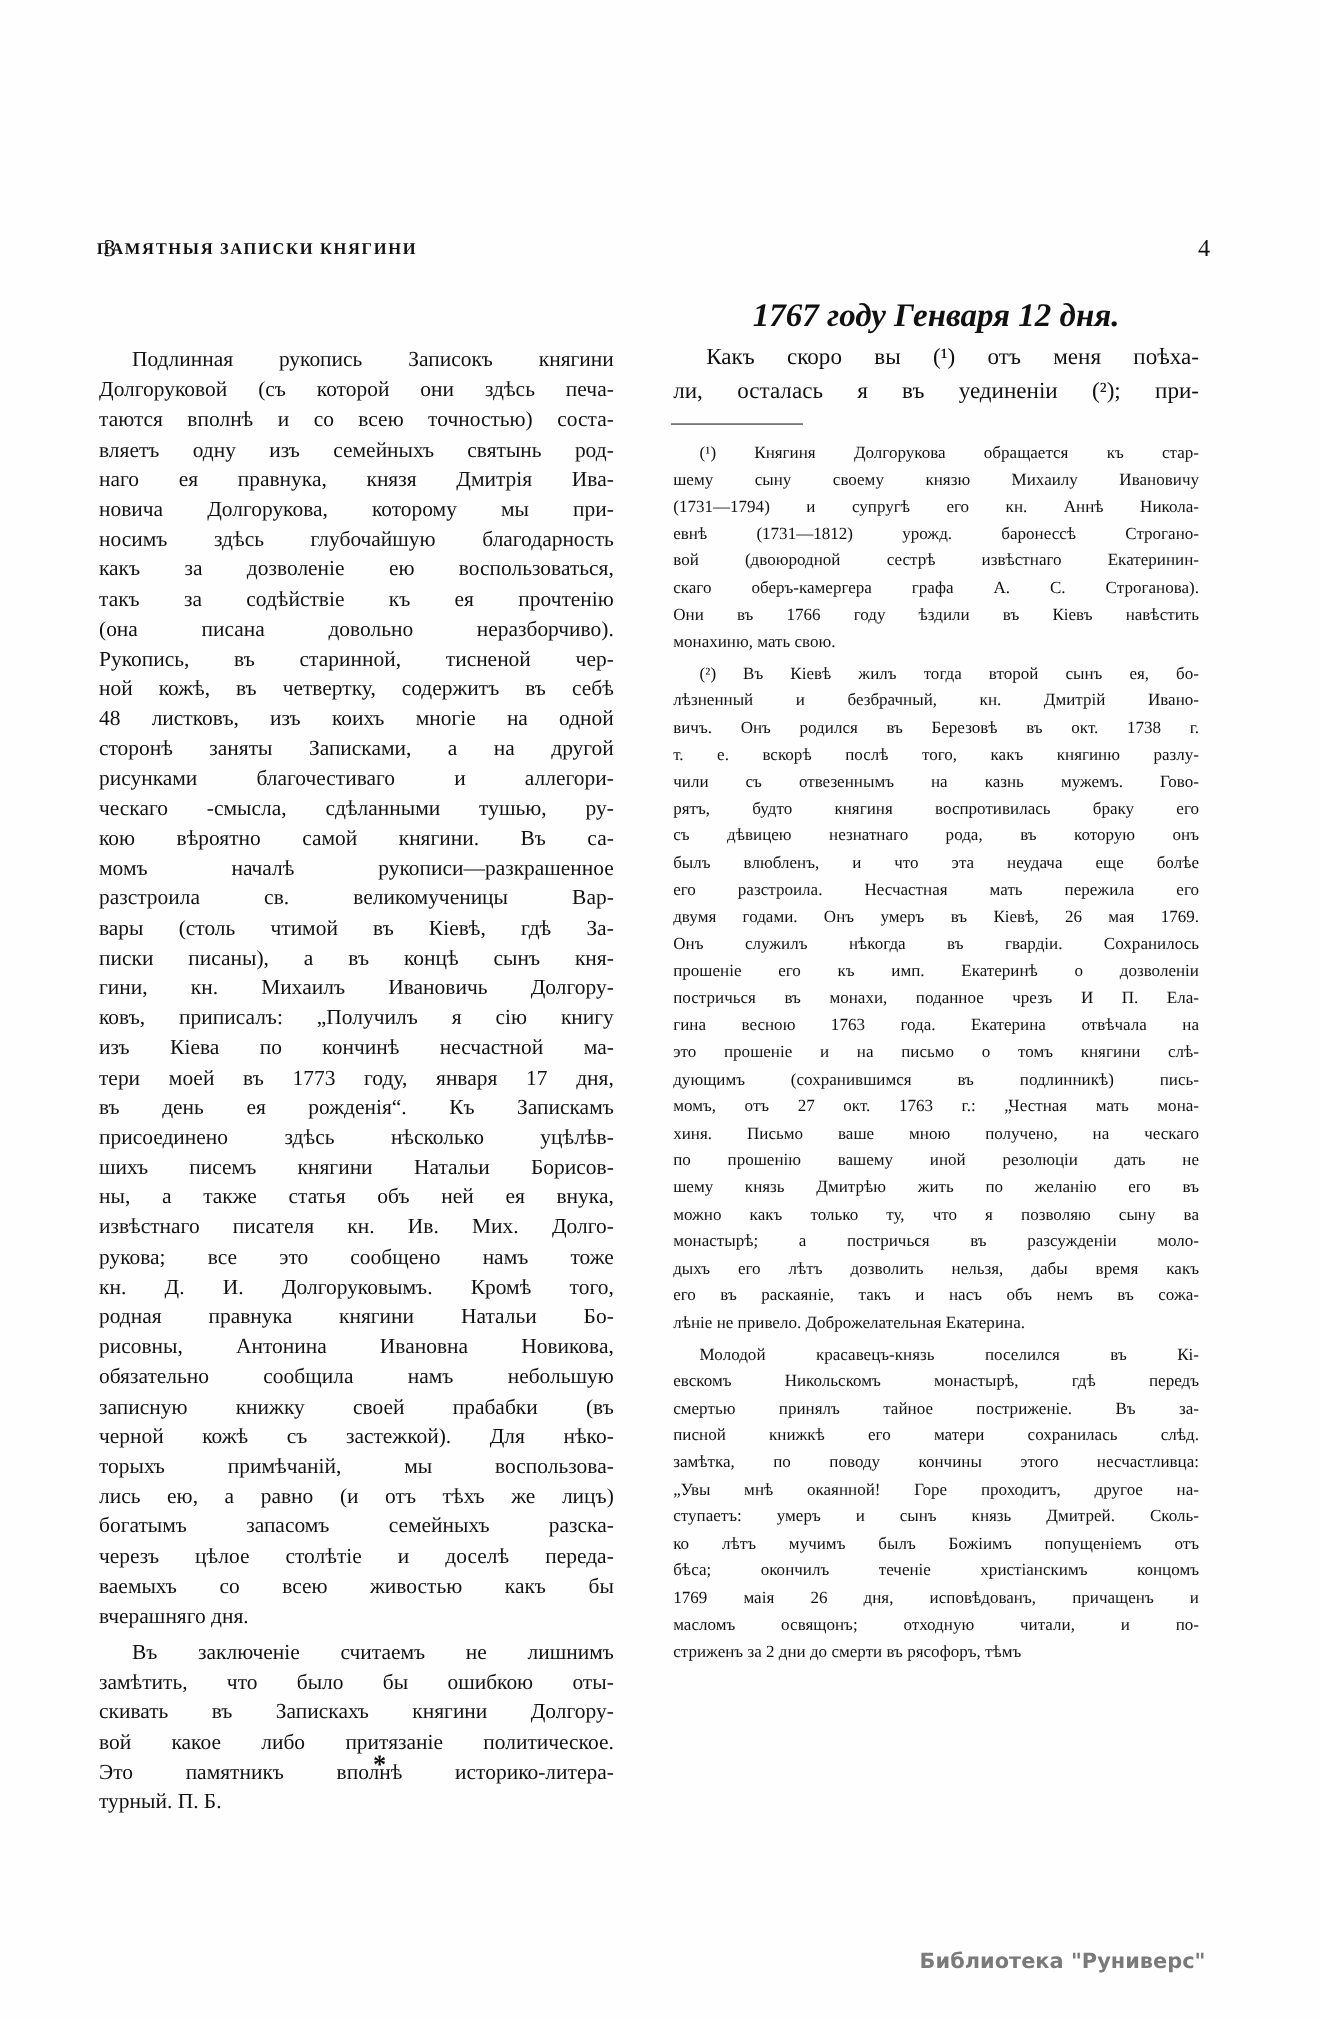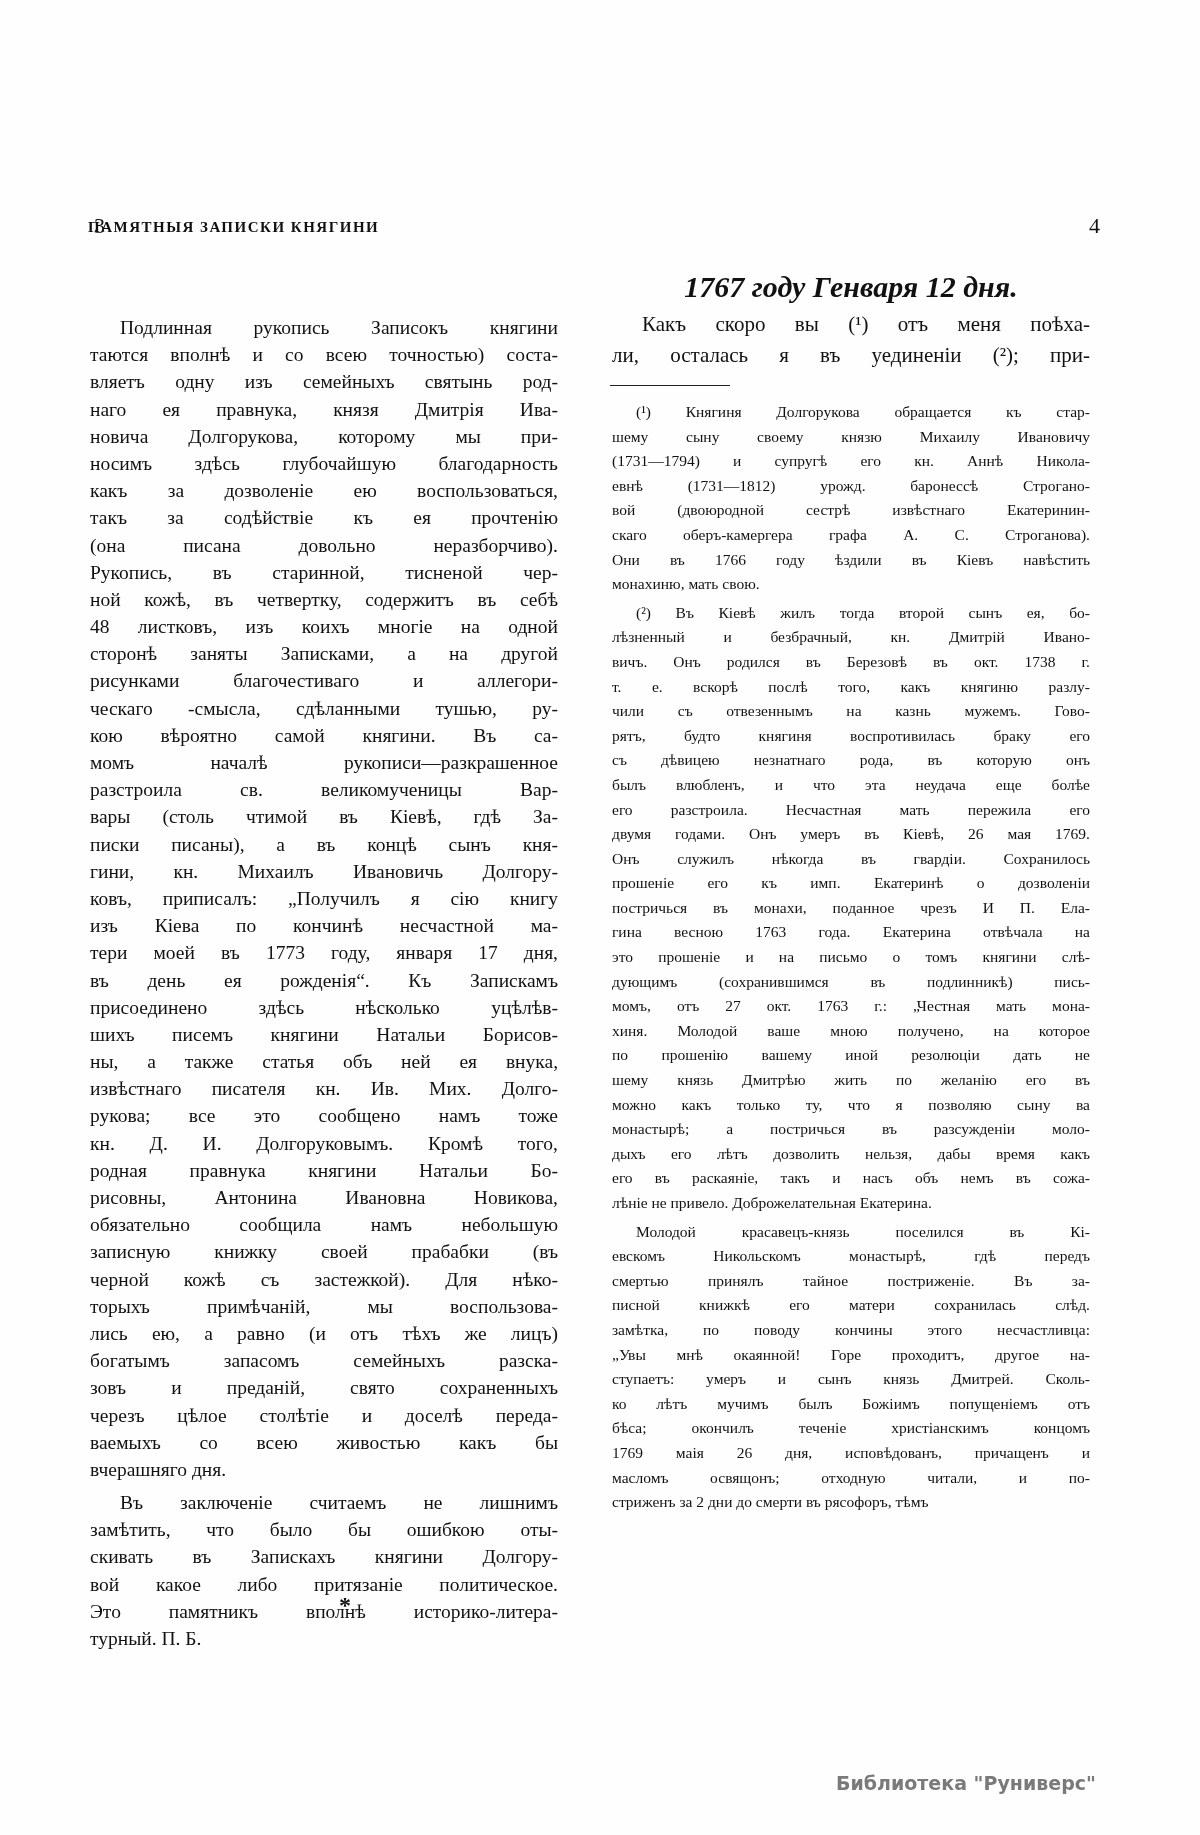--- a/index.html
+++ b/index.html
@@ -66,20 +66,21 @@
 
 <div class="running-head">
   <span class="page-num left">3</span>
   <div class="head-title">ПАМЯТНЫЯ ЗАПИСКИ КНЯГИНИ</div>
   <span class="page-num right">4</span>
 </div>
 
 <div class="col col-left" id="left-col">
     <div>
       <div class="line indent">Подлинная рукопись Записокъ княгини</div>
+      <div class="line">Долгоруковой (съ которой они здѣсь печа-</div>
       <div class="line">таются вполнѣ и со всею точностью) соста-</div>
       <div class="line">вляетъ одну изъ семейныхъ святынь род-</div>
       <div class="line">наго ея правнука, князя Дмитрія Ива-</div>
       <div class="line">новича Долгорукова, которому мы при-</div>
       <div class="line">носимъ здѣсь глубочайшую благодарность</div>
       <div class="line">какъ за дозволеніе ею воспользоваться,</div>
       <div class="line">такъ за содѣйствіе къ ея прочтенію</div>
       <div class="line">(она писана довольно неразборчиво).</div>
       <div class="line">Рукопись, въ старинной, тисненой чер-</div>
       <div class="line">ной кожѣ, въ четвертку, содержитъ въ себѣ</div>
@@ -104,21 +105,20 @@
       <div class="line">рукова; все это сообщено намъ тоже</div>
       <div class="line">кн. Д. И. Долгоруковымъ. Кромѣ того,</div>
       <div class="line">родная правнука княгини Натальи Бо-</div>
       <div class="line">рисовны, Антонина Ивановна Новикова,</div>
       <div class="line">обязательно сообщила намъ небольшую</div>
       <div class="line">записную книжку своей прабабки (въ</div>
       <div class="line">черной кожѣ съ застежкой). Для нѣко-</div>
       <div class="line">торыхъ примѣчаній, мы воспользова-</div>
       <div class="line">лись ею, а равно (и отъ тѣхъ же лицъ)</div>
       <div class="line">богатымъ запасомъ семейныхъ разска-</div>
-      <div class="line">зовъ и преданій, свято сохраненныхъ</div>
       <div class="line">черезъ цѣлое столѣтіе и доселѣ переда-</div>
       <div class="line">ваемыхъ со всею живостью какъ бы</div>
       <div class="line last">вчерашняго дня.</div>
     </div>
     <div class="para2-gap"></div>
     <div>
       <div class="line indent">Въ заключеніе считаемъ не лишнимъ</div>
       <div class="line">замѣтить, что было бы ошибкою оты-</div>
       <div class="line">скивать въ Запискахъ княгини Долгору-</div>
       <div class="line">вой какое либо притязаніе политическое.</div>
@@ -158,21 +158,21 @@
         <div class="fn-line">былъ влюбленъ, и что эта неудача еще болѣе</div>
         <div class="fn-line">его разстроила. Несчастная мать пережила его</div>
         <div class="fn-line">двумя годами. Онъ умеръ въ Кіевѣ, 26 мая 1769.</div>
         <div class="fn-line">Онъ служилъ нѣкогда въ гвардіи. Сохранилось</div>
         <div class="fn-line">прошеніе его къ имп. Екатеринѣ о дозволеніи</div>
         <div class="fn-line">постричься въ монахи, поданное чрезъ И П. Ела-</div>
         <div class="fn-line">гина весною 1763 года. Екатерина отвѣчала на</div>
         <div class="fn-line">это прошеніе и на письмо о томъ княгини слѣ-</div>
         <div class="fn-line">дующимъ (сохранившимся въ подлинникѣ) пись-</div>
         <div class="fn-line">момъ, отъ 27 окт. 1763 г.: „Честная мать мона-</div>
-        <div class="fn-line">хиня. Молодой ваше мною получено, на которое</div>
+        <div class="fn-line">хиня. Письмо ваше мною получено, на ческаго</div>
         <div class="fn-line">по прошенію вашему иной резолюціи дать не</div>
         <div class="fn-line">шему князь Дмитрѣю жить по желанію его въ</div>
         <div class="fn-line">можно какъ только ту, что я позволяю сыну ва</div>
         <div class="fn-line">монастырѣ; а постричься въ разсужденіи моло-</div>
         <div class="fn-line">дыхъ его лѣтъ дозволить нельзя, дабы время какъ</div>
         <div class="fn-line">его въ раскаяніе, такъ и насъ объ немъ въ сожа-</div>
         <div class="fn-line last">лѣніе не привело. Доброжелательная Екатерина.</div>
       </div>
       <div class="fn-gap"></div>
       <div>

